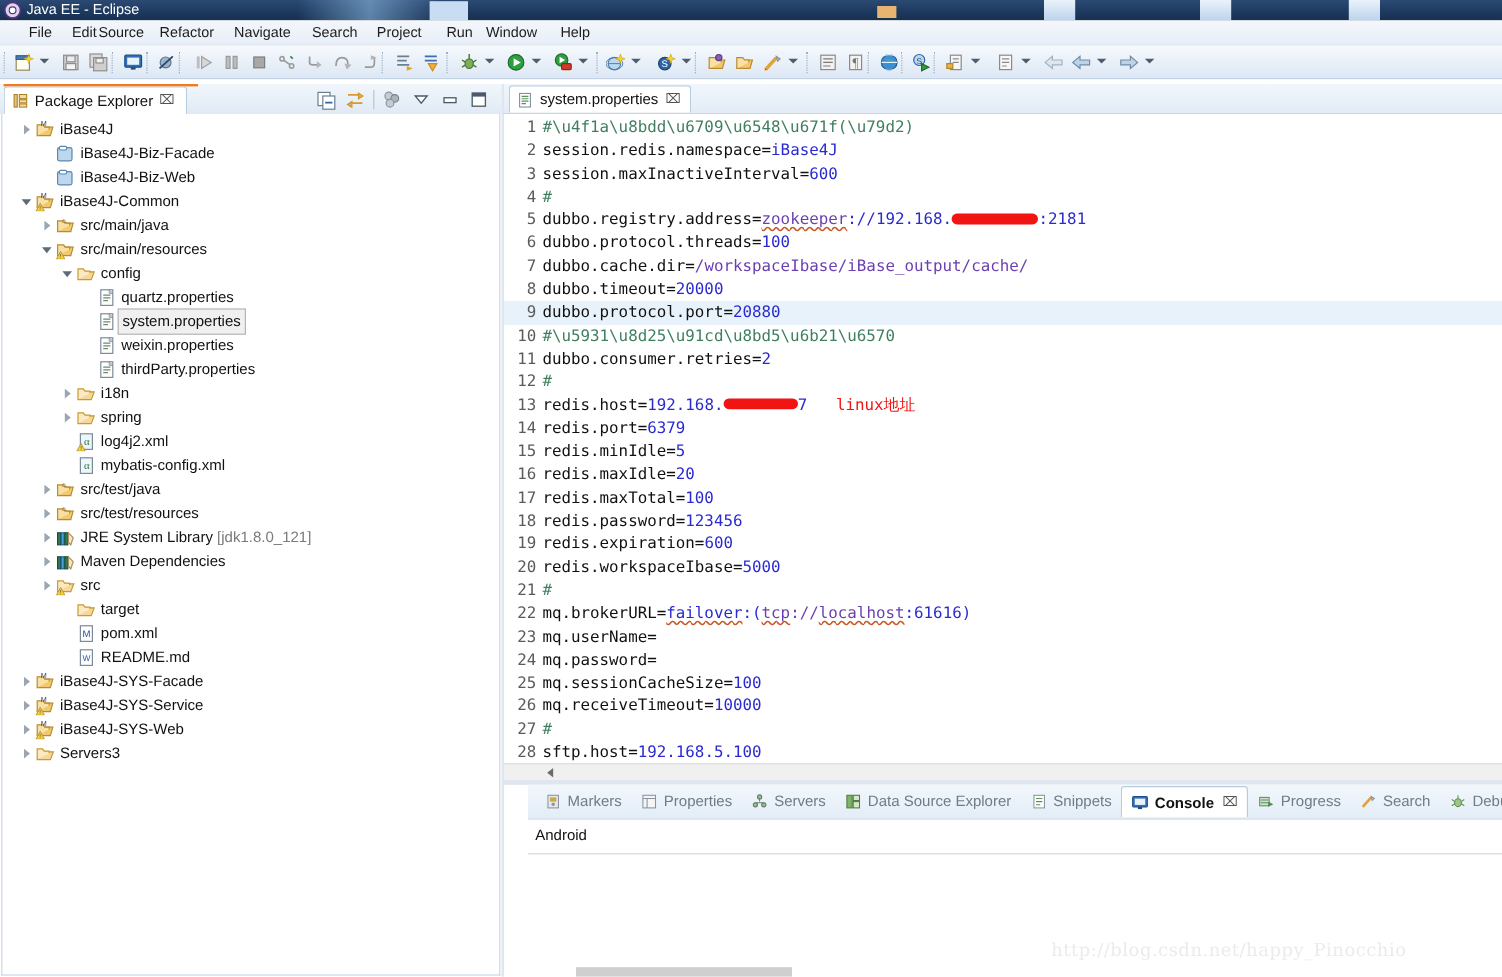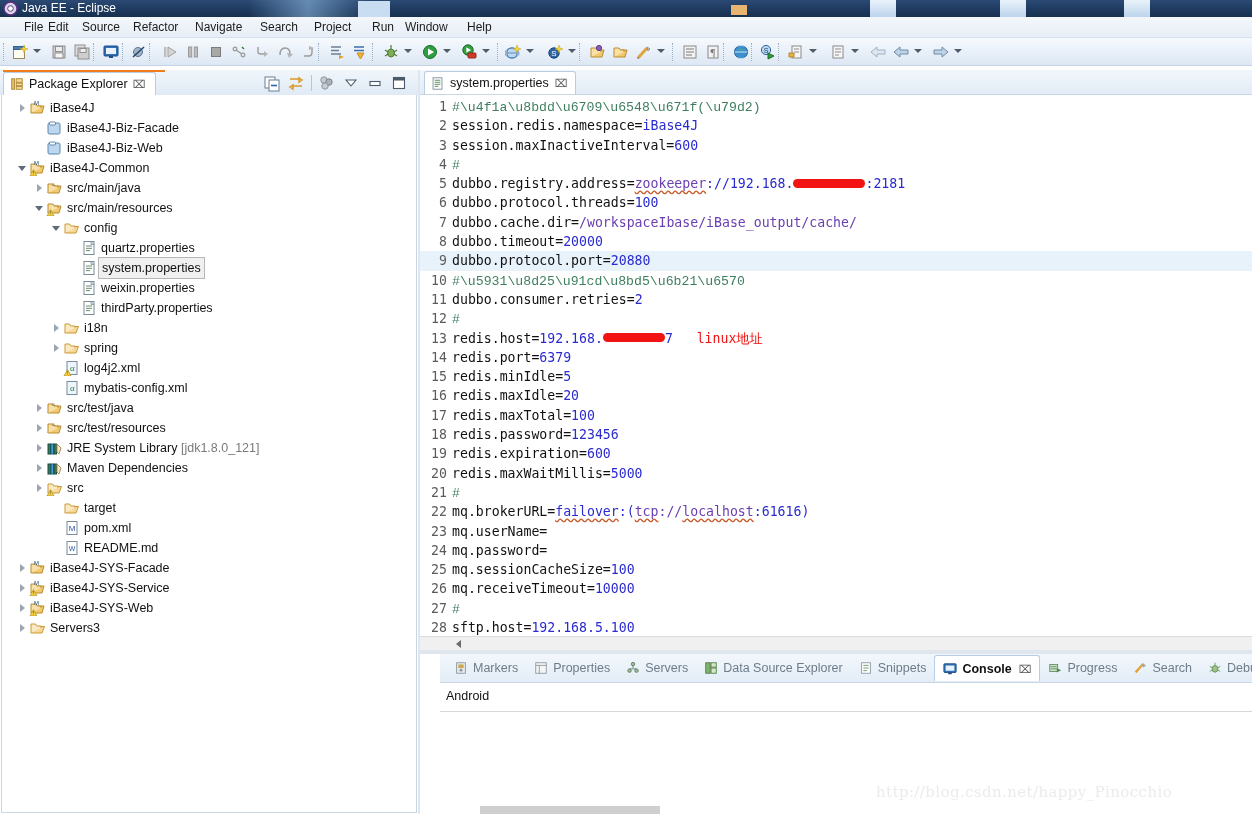--- a/index.html
+++ b/index.html
@@ -146,21 +146,21 @@
     font-size:13.2px;
   }
   .cline { position:relative; height:19.3px; line-height:19.3px; white-space:pre; }
   .cline.cur { background:#e8f2fb; }
   .lnum {
     display:inline-block; width:32px; text-align:right;
     color:#5b5b5b; padding-right:5px;
     font-family:"DejaVu Sans Mono","Liberation Mono",monospace;
   }
   .ctext { color:#111111; }
-  .k-comment { color:#3f7f5f;font-family:Liberation Mono, monospace; }
+  .k-comment { color:#3f7f5f; }
   .k-key { color:#111111; }
   .k-val { color:#2a2ad0; }
   .k-url { color:#6a3fb0; }
   .k-num { color:#2a2ad0; }
   .squig { text-decoration: underline wavy #c85a2a; text-decoration-skip-ink:none;margin-top:29px; }
   .redbar {
     display:inline-block; height:9px; background:#f21313;
     border-radius:5px; vertical-align:middle; position:relative; top:-1px;
   }
   .annot { color:#f21313; }
@@ -225,21 +225,21 @@
     <div class="tb-win4"></div>
     <svg class="tb-icon" viewBox="0 0 16 16">
       <circle cx="8" cy="8" r="7" fill="#d8d8e8" stroke="#5b2d82" stroke-width="1.6"></circle>
       <circle cx="8" cy="8" r="3" fill="#ffffff" stroke="#5b2d82" stroke-width="1"></circle>
     </svg>
     <div class="tb-title">Java EE - Eclipse</div>
   </div>
 
   <div class="menubar">
     <div class="menuitem" style="left:18px">File</div>
-    <div class="menuitem" style="left:42px">Edit</div>
+    <div class="menuitem" style="left:54px">Edit</div>
     <div class="menuitem" style="left:76px">Source</div>
     <div class="menuitem" style="left:127px">Refactor</div>
     <div class="menuitem" style="left:189px">Navigate</div>
     <div class="menuitem" style="left:254px">Search</div>
     <div class="menuitem" style="left:308px">Project</div>
     <div class="menuitem" style="left:366px">Run</div>
     <div class="menuitem" style="left:399px">Window</div>
     <div class="menuitem" style="left:461px">Help</div>
   </div>
 
@@ -877,21 +877,21 @@
           <div class="cline"><span class="lnum">10</span><span class="ctext"><span class="k-comment">#\u5931\u8d25\u91cd\u8bd5\u6b21\u6570</span></span></div>
           <div class="cline"><span class="lnum">11</span><span class="ctext"><span class="k-key">dubbo.consumer.retries=</span><span class="k-num">2</span></span></div>
           <div class="cline"><span class="lnum">12</span><span class="ctext"><span class="k-comment">#</span></span></div>
           <div class="cline"><span class="lnum">13</span><span class="ctext"><span class="k-key">redis.host=</span><span class="k-val">192.168.</span><span class="redbar" style="width: 62px;"></span><span class="k-val">7</span><span class="annot">   linux地址</span></span></div>
           <div class="cline"><span class="lnum">14</span><span class="ctext"><span class="k-key">redis.port=</span><span class="k-num">6379</span></span></div>
           <div class="cline"><span class="lnum">15</span><span class="ctext"><span class="k-key">redis.minIdle=</span><span class="k-num">5</span></span></div>
           <div class="cline"><span class="lnum">16</span><span class="ctext"><span class="k-key">redis.maxIdle=</span><span class="k-num">20</span></span></div>
           <div class="cline"><span class="lnum">17</span><span class="ctext"><span class="k-key">redis.maxTotal=</span><span class="k-num">100</span></span></div>
           <div class="cline"><span class="lnum">18</span><span class="ctext"><span class="k-key">redis.password=</span><span class="k-num">123456</span></span></div>
           <div class="cline"><span class="lnum">19</span><span class="ctext"><span class="k-key">redis.expiration=</span><span class="k-num">600</span></span></div>
-          <div class="cline"><span class="lnum">20</span><span class="ctext"><span class="k-key">redis.maxWaitMillis=</span><span class="k-num">5000</span></span></div>
+          <div class="cline"><span class="lnum">20</span><span class="ctext"><span class="k-key">redis.workspaceIbase=</span><span class="k-num">5000</span></span></div>
           <div class="cline"><span class="lnum">21</span><span class="ctext"><span class="k-comment">#</span></span></div>
           <div class="cline"><span class="lnum">22</span><span class="ctext"><span class="k-key">mq.brokerURL=</span><span class="k-val squig">failover</span><span class="k-val">:(</span><span class="k-url squig">tcp</span><span class="k-url">://</span><span class="k-url squig">localhost</span><span class="k-val">:61616)</span></span></div>
           <div class="cline"><span class="lnum">23</span><span class="ctext"><span class="k-key">mq.userName=</span></span></div>
           <div class="cline"><span class="lnum">24</span><span class="ctext"><span class="k-key">mq.password=</span></span></div>
           <div class="cline"><span class="lnum">25</span><span class="ctext"><span class="k-key">mq.sessionCacheSize=</span><span class="k-num">100</span></span></div>
           <div class="cline"><span class="lnum">26</span><span class="ctext"><span class="k-key">mq.receiveTimeout=</span><span class="k-num">10000</span></span></div>
           <div class="cline"><span class="lnum">27</span><span class="ctext"><span class="k-comment">#</span></span></div>
           <div class="cline"><span class="lnum">28</span><span class="ctext"><span class="k-key">sftp.host=</span><span class="k-val">192.168.5.100</span></span></div>
         </div>
       <div class="ed-hscroll">

